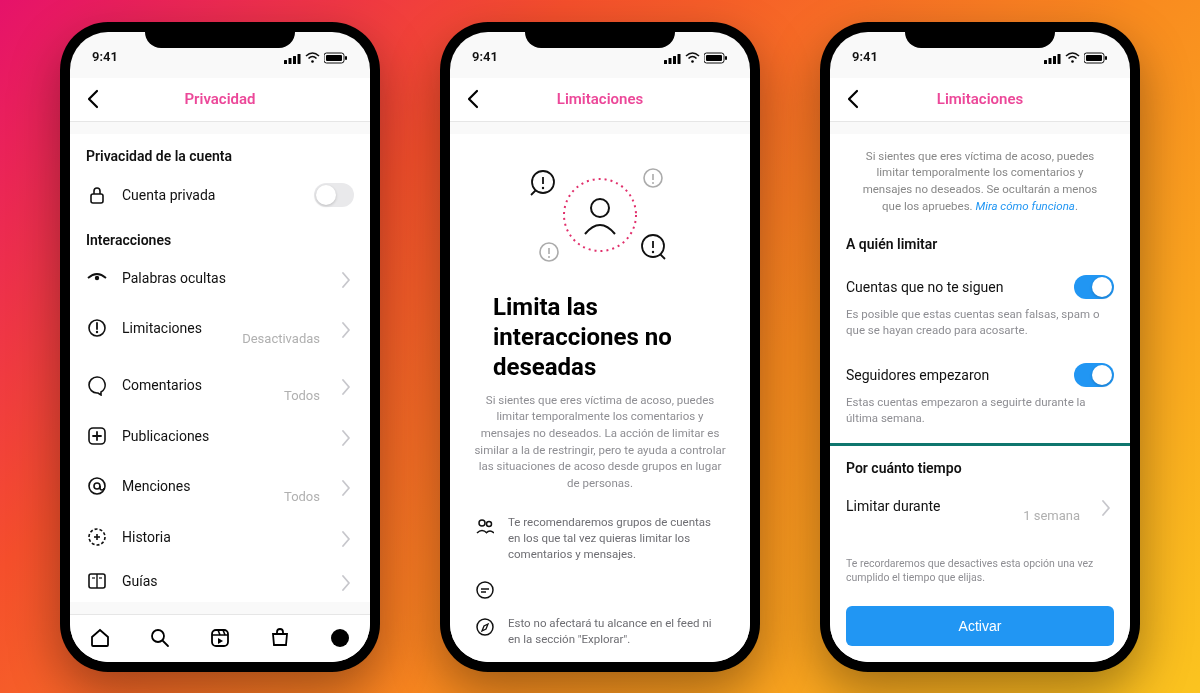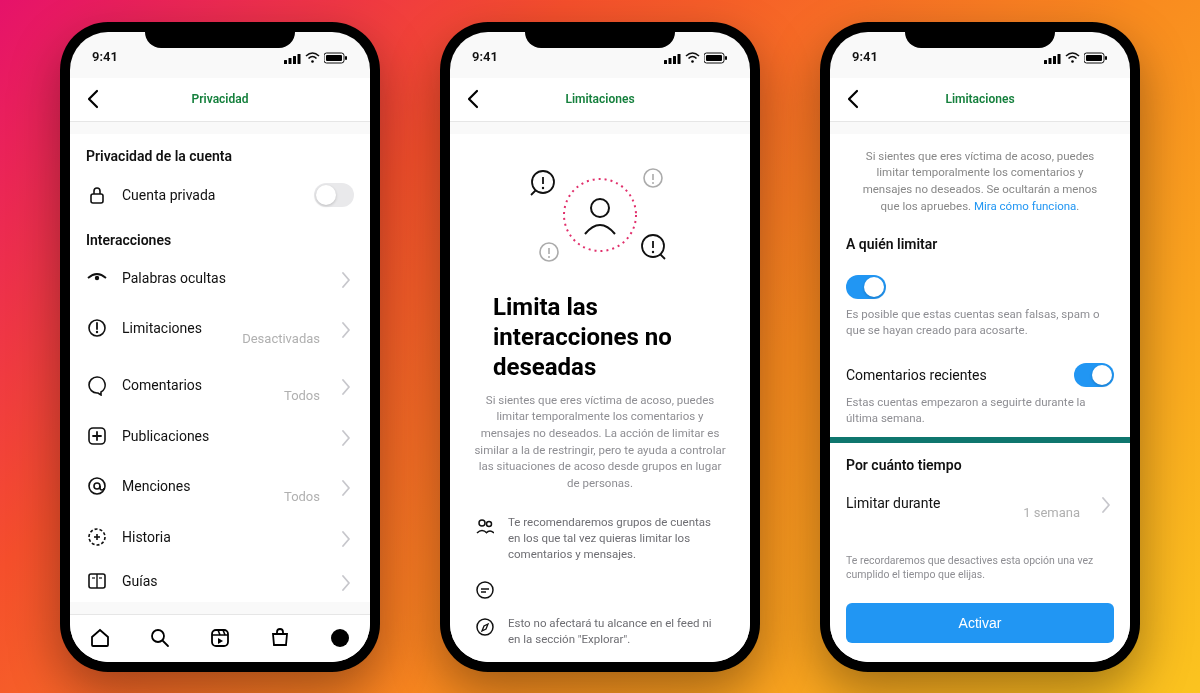--- a/index.html
+++ b/index.html
@@ -30,21 +30,21 @@
   }
   .status-icons { display: flex; gap: 4px; align-items: center; }
 
   .header {
     height: 44px; background: #fff; display: flex; align-items: center; justify-content: center;
     position: relative; border-bottom: 1px solid #e6e6e6;
   }
   .header .back {
     position: absolute; left: 12px; top: 0; bottom: 0; display: flex; align-items: center;
   }
-  .header-title { font-size: 12px; font-weight: 600; color: #15803d; }
+  .header-title { font-size: 15px; font-weight: 600; color: #ec4899; }
 
   .content { flex: 1; overflow: hidden; background: #fff; }
   .section-title { font-size: 14px; font-weight: 600; padding: 14px 16px 8px; color: #111; }
   .row {
     display: flex; align-items: center; padding: 11px 16px; gap: 14px; min-height: 44px;
   }
   .row .icn { width: 22px; display: flex; justify-content: center; color: #111; flex: none; }
   .row .lbl { flex: 1; font-size: 14px; color: #111; }
   .row .val { font-size: 13px; color: #b0b0b0; margin-top: 20px; }
   .chev { color: #c7c7cc; flex: none; }
@@ -63,21 +63,21 @@
     content: ""; position: absolute; width: 20px; height: 20px; background: #fff;
     border-radius: 50%; top: 2px; right: 2px; box-shadow: 0 1px 3px rgba(0,0,0,.2);
   }
 
   .tabbar {
     height: 48px; background: #fff; border-top: 1px solid #e6e6e6;
     display: flex; justify-content: space-around; align-items: center;
   }
 
   .intro-text { font-size: 11.5px; color: #888; text-align: center; padding: 14px 22px 8px; line-height: 1.45; }
-  .intro-text .link { color: #2196f3; }
+  .intro-text .link { color: #2196f3; font-style: italic; }
   .sub { font-size: 11.5px; color: #8e8e93; padding: 2px 16px 10px; line-height: 1.4; }
 
   .hero-wrap { display: flex; justify-content: center; padding: 26px 0 16px; }
   .hero-title { font-size: 24px; font-weight: 700; text-align: left; padding: 6px 43px 10px; line-height: 1.25; }
   .hero-desc { font-size: 11.5px; color: #8e8e93; text-align: center; padding: 0 24px 14px; line-height: 1.45; }
   .bullet { display: flex; gap: 14px; padding: 8px 24px; }
   .bullet .bicn { width: 20px; flex: none; color: #111; display: flex; justify-content: center; padding-top: 1px; }
   .bullet .btxt { font-size: 11.5px; color: #6e6e73; line-height: 1.4; }
 
   .cta-wrap { padding: 14px 16px 20px; }
@@ -477,31 +477,32 @@
       </div>
       <div class="header-title">Limitaciones</div>
     </div>
     <div class="content" style="display:flex;flex-direction:column;">
       <div class="intro-text">
         <span>Si sientes que eres víctima de acoso, puedes limitar temporalmente los comentarios y mensajes no deseados. Se ocultarán a menos que los apruebes. </span><span class="link">Mira cómo funciona</span>.
       </div>
       <div class="section-title">A quién limitar</div>
 
       <div class="row" style="padding-bottom:2px">
+        <span class="lbl">Cuentas que no te siguen</span>
         <span class="toggle-on"></span>
       </div>
       <div class="sub">Es posible que estas cuentas sean falsas, spam o que se hayan creado para acosarte.</div>
 
       <div class="row" style="padding-bottom:2px">
-        <span class="lbl">Comentarios recientes</span>
+        <span class="lbl">Seguidores empezaron</span>
         <span class="toggle-on"></span>
       </div>
       <div class="sub">Estas cuentas empezaron a seguirte durante la última semana.</div>
 
-      <div class="section-title" style="border-top:6px solid #0f766e;">Por cuánto tiempo</div>
+      <div class="section-title" style="border-top:3px solid #0f766e;margin-top:6px">Por cuánto tiempo</div>
       <div class="row">
         <span class="lbl">Limitar durante</span>
         <span class="val">1 semana</span>
         <svg class="chev" width="20" height="20">
             <use href="#i-chev"></use>
           </svg>
       </div>
       <div class="footnote">Te recordaremos que desactives esta opción una vez cumplido el tiempo que elijas.</div>
 
       <div style="flex:1"></div>

